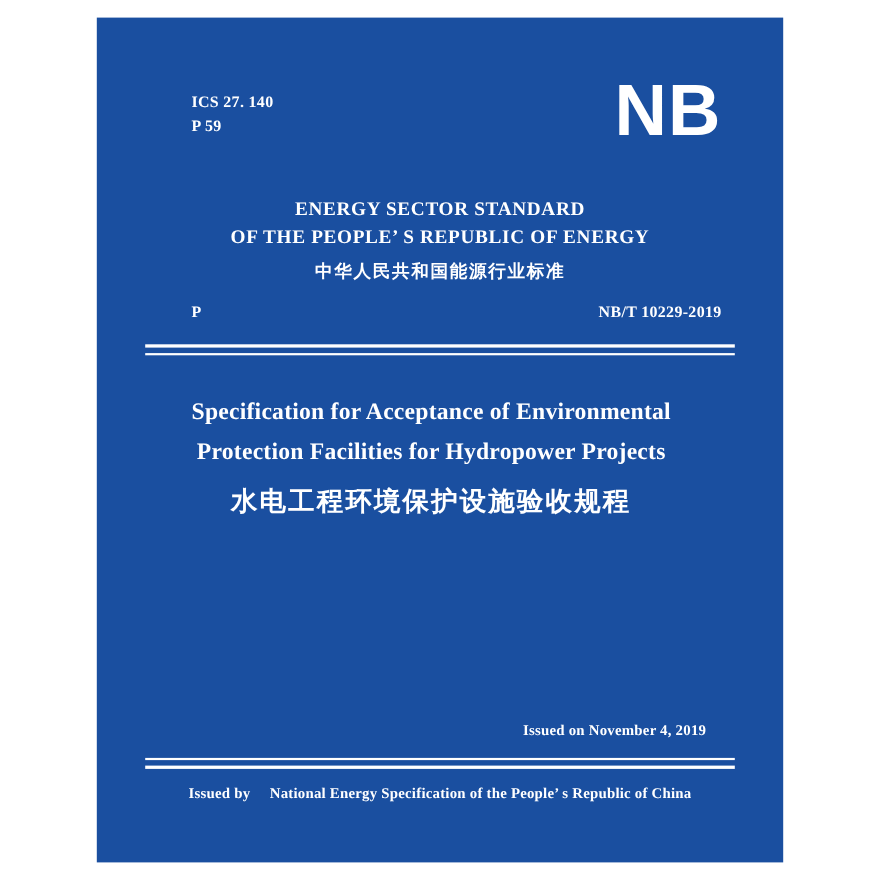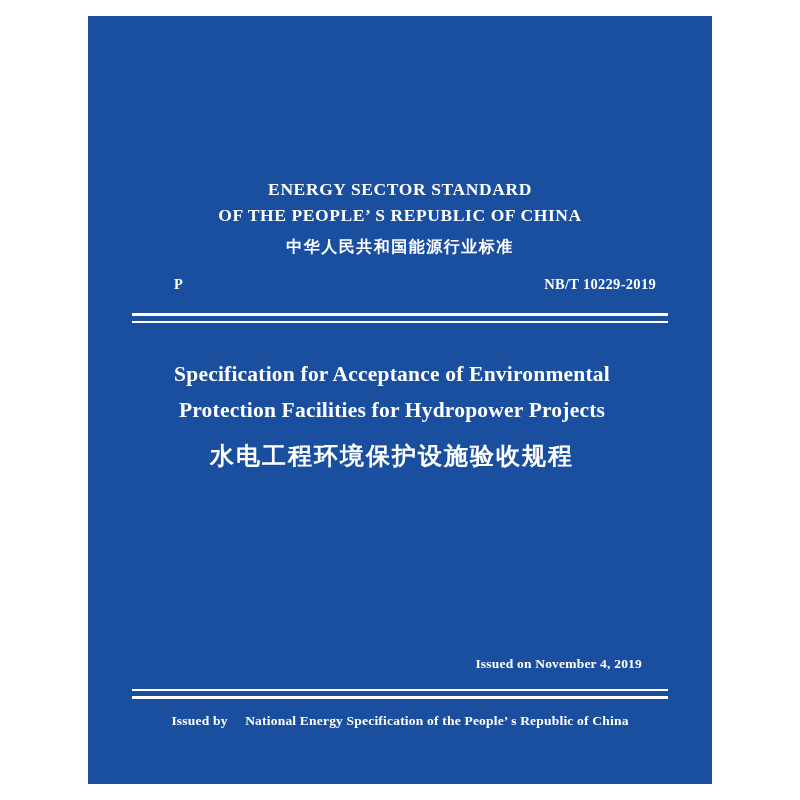--- a/index.html
+++ b/index.html
@@ -160,25 +160,30 @@
   }
   .issuer-row .issuer-label { margin-right: 14px; text-align: right; }
 </style>
 </head>
 <body>
 
 <div class="page">
 
   <div class="cover">
 
-
+    <div class="ics-block">
+      <div>ICS 27. 140</div>
+      <div>P 59</div>
+    </div>
+
+    <div class="nb-logo">NB</div>
 
     <div class="std-head">
       <div class="en1">ENERGY SECTOR STANDARD</div>
-      <div class="en2">OF THE PEOPLE’ S REPUBLIC OF CHINA</div>
+      <div class="en2">OF THE PEOPLE’ S REPUBLIC OF ENERGY</div>
       <div class="cn">中华人民共和国能源行业标准</div>
     </div>
 
     <div class="code-row">
       <span>P</span>
       <span>NB/T 10229-2019</span>
     </div>
 
     <div class="rule top"></div>
     <div class="rule mid"></div>

